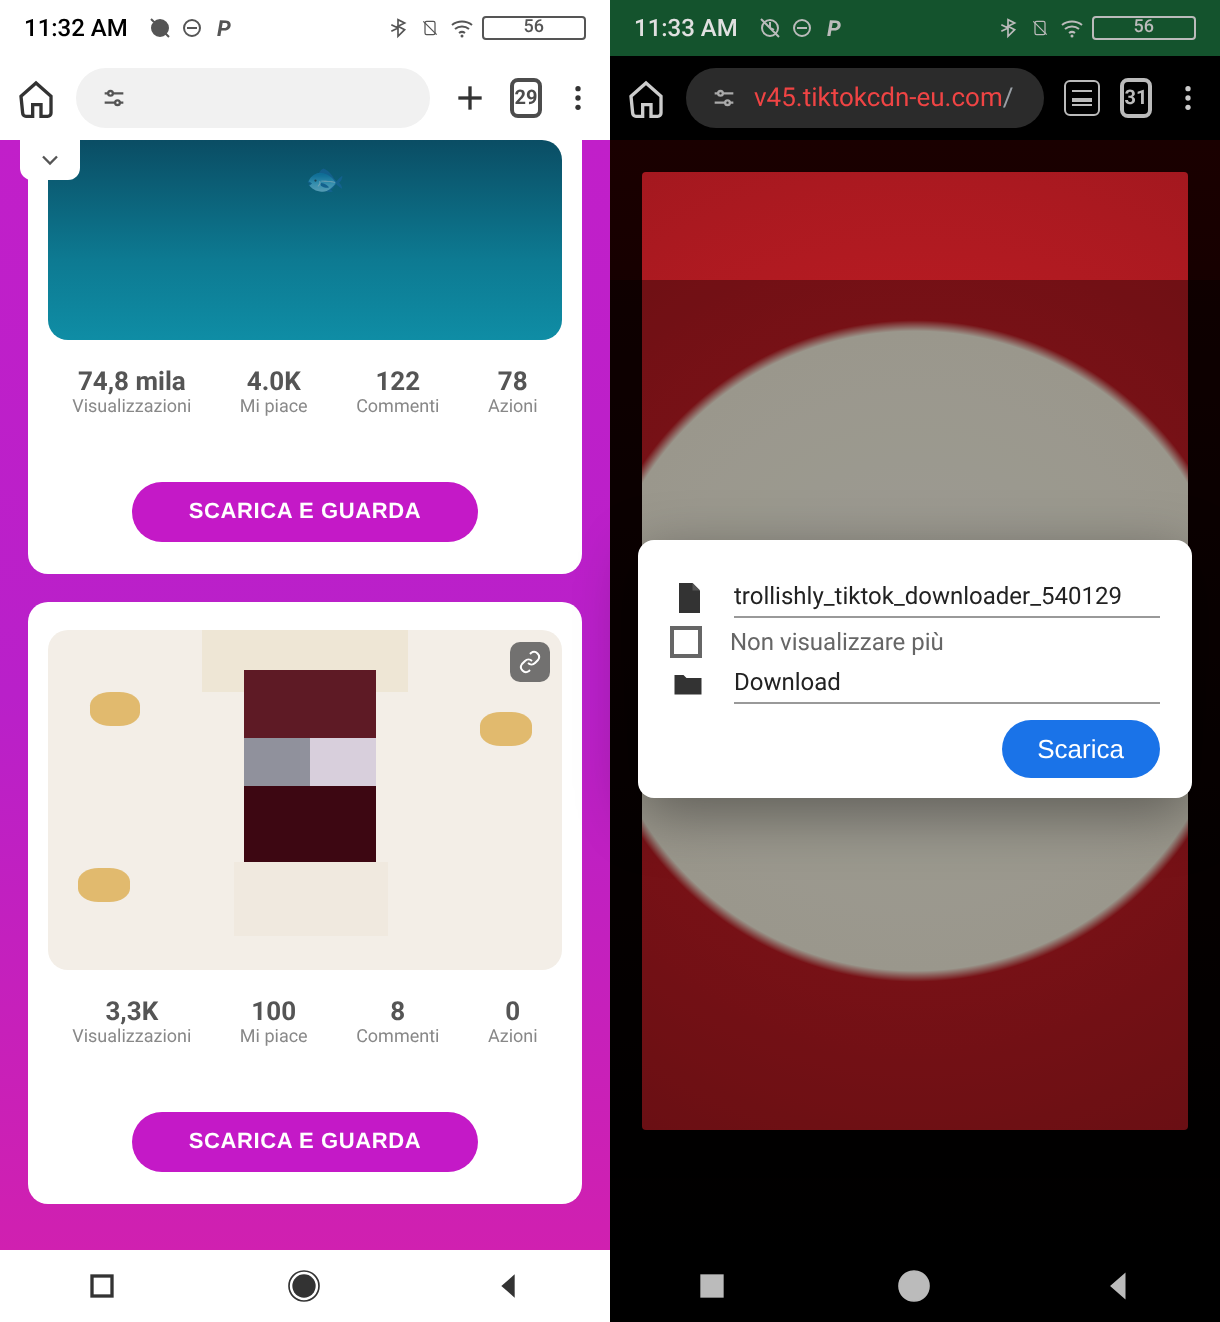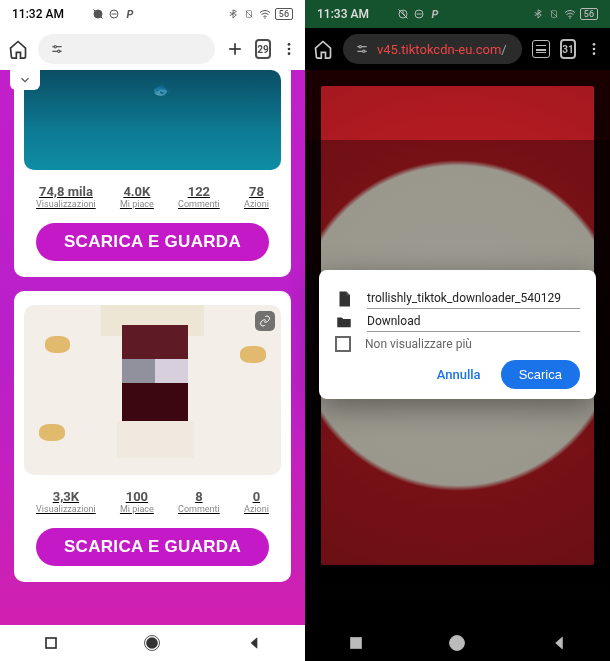--- a/index.html
+++ b/index.html
@@ -17,23 +17,23 @@
     .statusbar {
       height: 28px;
       display: flex;
       align-items: center;
       padding: 0 12px;
       font-size: 11px;
       font-weight: 500;
       justify-content: space-between;
     }
     .statusbar-left, .statusbar-right { display: flex; align-items: center; gap: 4px; }
-    .statusbar-left .time { margin-right: 24px; font-size: 12px; }
+    .statusbar-left .time { margin-right: 6px; font-size: 12px; }
     .sb-icon { width: 12px; height: 12px; display: inline-flex; align-items: center; justify-content: center; font-size: 11px; }
-    .battery-box { font-size: 9px; border: 1px solid #555; border-radius: 2px; padding: 0 3px; color: #555; }
+    .battery-box { font-size: 9px; border: 1px solid #555; border-radius: 2px; padding: 0 20px; color: #555; }
 
     
     .chromebar {
       height: 42px;
       display: flex;
       align-items: center;
       padding: 0 8px;
       gap: 10px;
     }
     .chromebar svg { flex-shrink: 0; }
@@ -87,32 +87,32 @@
       background: linear-gradient(180deg, #0a4d64 0%, #0d7a92 60%, #0f8da5 100%);
       position: relative;
       overflow: hidden;
     }
     .fish { position:absolute; top:10px; left:50%; font-size:16px; color:#03303f; opacity:0.5; }
     .stats {
       display: flex;
       justify-content: space-around;
       margin-top: 14px;
     }
-    .stat { text-align: center; text-decoration: underline; }
+    .stat { text-align: center; }
     .stat-num { font-size: 13px; font-weight: bold; color: #555; }
     .stat-label { font-size: 9px; color: #888; }
     .dl-btn {
       display: block;
-      margin: 14px auto 0;
+      margin: 32px auto 0;
       background: #c419c7;
       color: #fff;
       border: none;
       border-radius: 20px;
       padding: 9px 28px;
-      font-size: 17px;
+      font-size: 11px;
       font-weight: bold;
       letter-spacing: 0.3px;
     }
     
     .card2 .thumb2 {
       width: 100%;
       height: 170px;
       border-radius: 10px;
       background: #f3eee7;
       position: relative;
@@ -390,32 +390,31 @@
     <div class="scrim"></div>
 
     <div class="dialog">
       <div class="dlg-row">
         <svg width="18" height="18" viewBox="0 0 24 24">
             <path d="M6 2h9l5 5v15H6z" fill="#333"></path>
             <path d="M15 2v5h5" fill="#555"></path>
           </svg>
         <div class="dlg-field">trollishly_tiktok_downloader_540129</div>
       </div>
+      <div class="dlg-row" style="margin-top:4px;">
+        <div class="dlg-check"></div>
+        <span class="dlg-chk-label">Non visualizzare più</span>
+      </div>
       <div class="dlg-row">
         <svg width="18" height="18" viewBox="0 0 24 24">
             <path d="M3 6h6l2 2h10v11H3z" fill="#333"></path>
           </svg>
         <div class="dlg-field">Download</div>
       </div>
-      <div class="dlg-row" style="margin-top:4px;">
-        <div class="dlg-check"></div>
-        <span class="dlg-chk-label">Non visualizzare più</span>
-      </div>
       <div class="dlg-actions">
-        <span class="btn-text">Annulla</span>
         <button class="btn-primary">Scarica</button>
       </div>
     </div>
   </div>
 
   <div class="navbar">
     <svg class="navbtn" viewBox="0 0 24 24">
         <rect x="6" y="6" width="12" height="12" fill="none" stroke="#bbb" stroke-width="2"></rect>
       </svg>
     <svg class="navbtn" viewBox="0 0 24 24">

